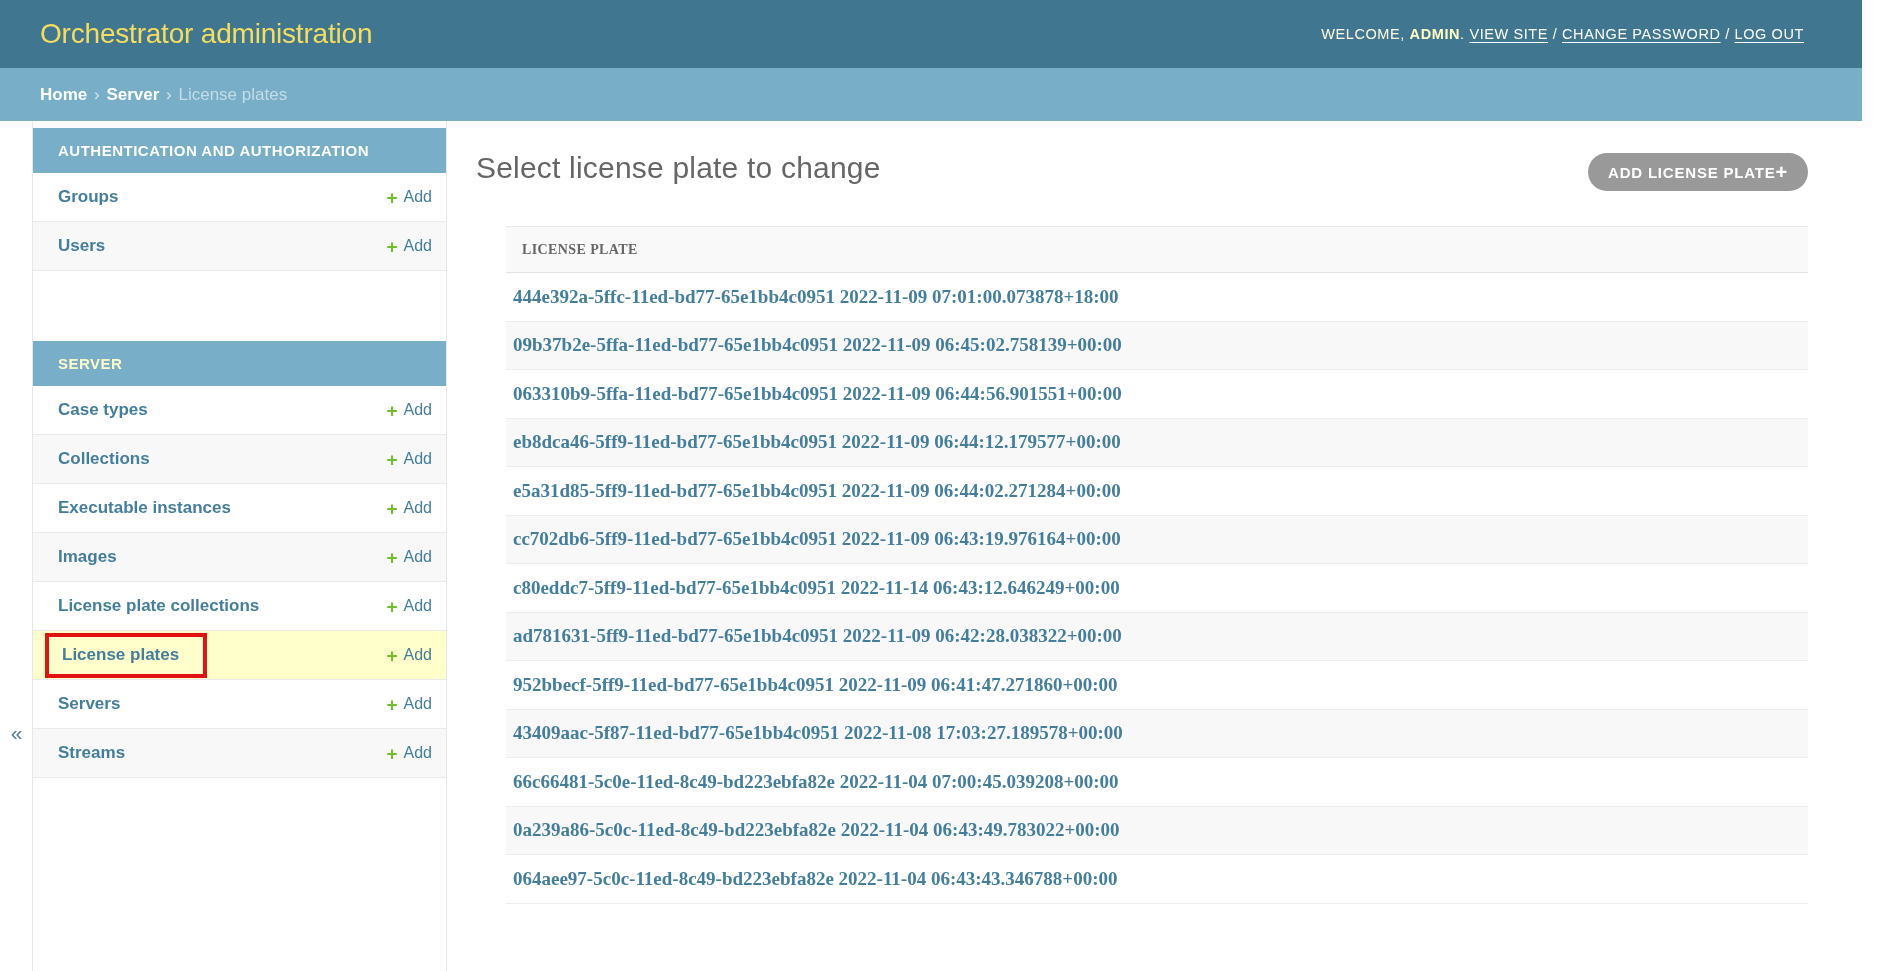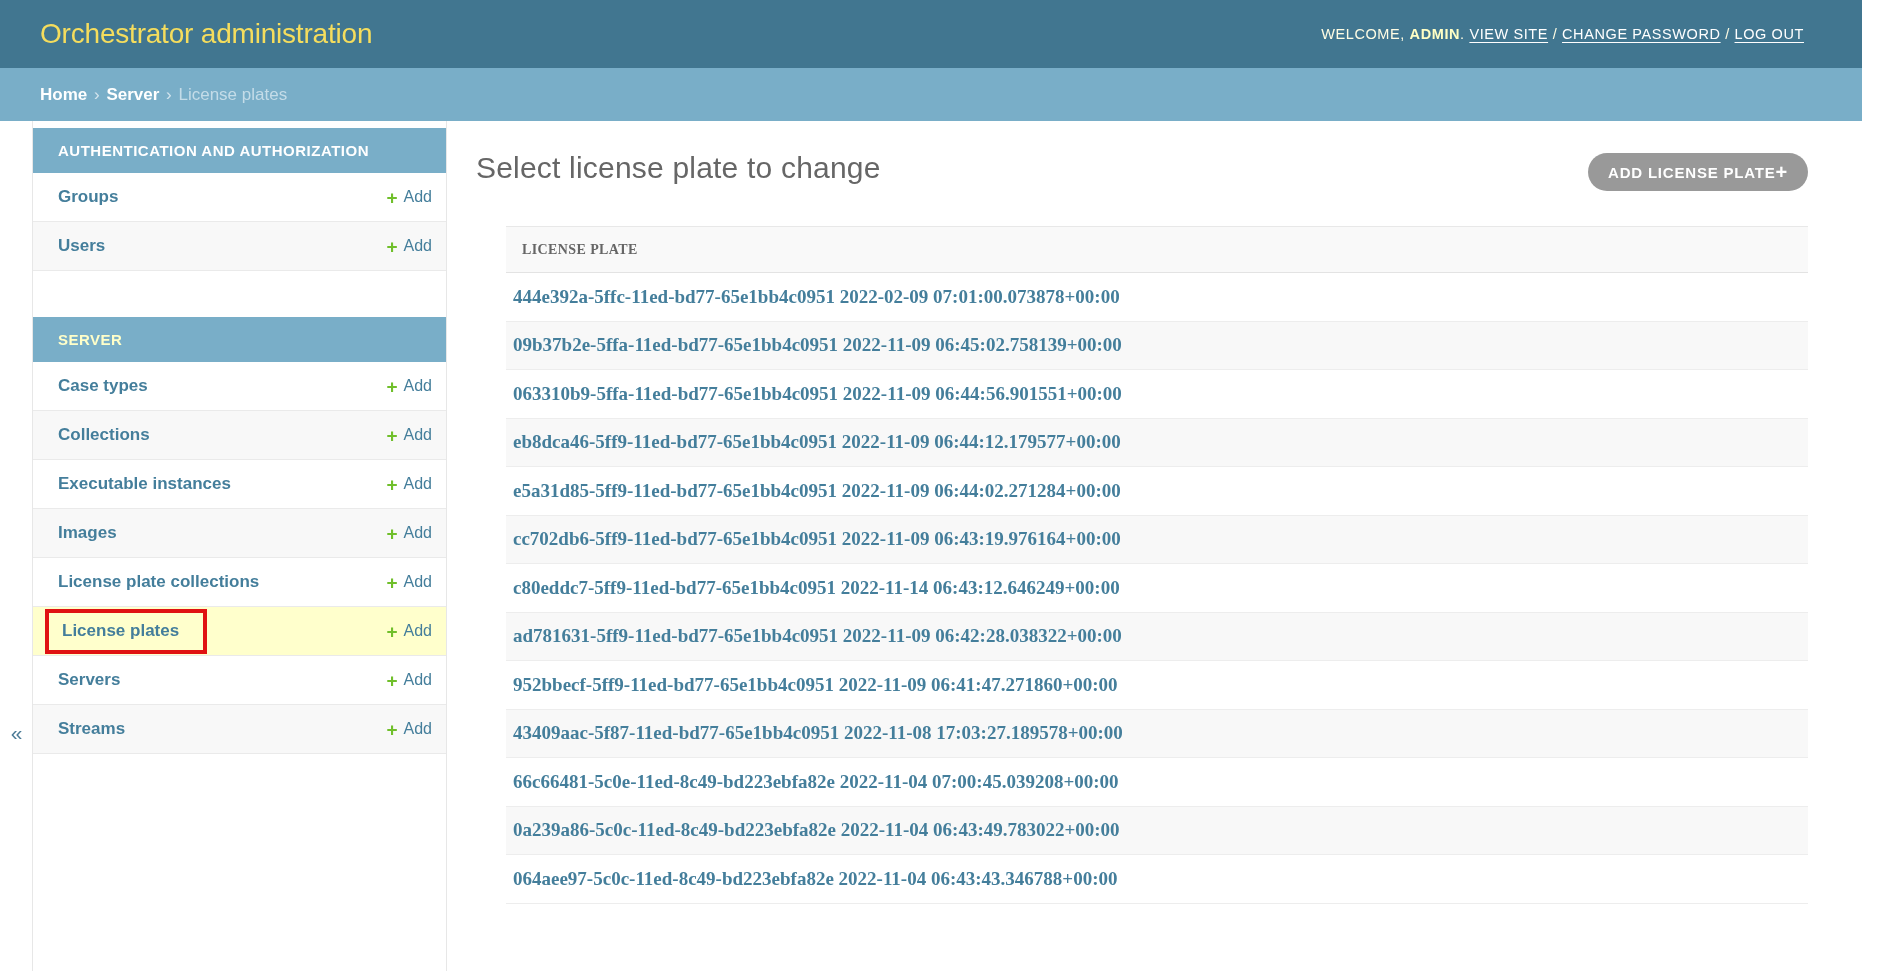--- a/index.html
+++ b/index.html
@@ -53,21 +53,21 @@
     color: #4a7a96; font-size: 21px; font-weight: 400; cursor: pointer;
     font-family: "Liberation Sans", sans-serif;
   }
 
   
   .nav-sidebar {
     width: 414px; flex: 0 0 414px;
     border-right: 1px solid #e7e7e7; background: #fff;
     padding-top: 7px;
   }
-  .module { margin-bottom: 46px; }
+  .module { margin-bottom: 70px; }
   .module .caption {
     height: 45px; background: #79aec8; color: #ffffff;
     font-size: 15px; font-weight: 700; letter-spacing: 0.5px;
     display: flex; align-items: center; padding-left: 25px;
   }
   .module.current-app .caption { color: #ffffc9; }
   .model-row {
     height: 49px; display: flex; align-items: center; justify-content: space-between;
     padding: 0 14px 0 25px; border-bottom: 1px solid #eaeaea; background: #fff;
   }
@@ -250,21 +250,21 @@
       </div>
 
       <table class="results">
         <thead>
           <tr>
             <th>LICENSE PLATE</th>
           </tr>
         </thead>
         <tbody>
           <tr>
-              <td><a class="row-link">444e392a-5ffc-11ed-bd77-65e1bb4c0951 2022-02-09 07:01:00.073878+00:00</a></td>
+              <td><a class="row-link">444e392a-5ffc-11ed-bd77-65e1bb4c0951 2022-11-09 07:01:00.073878+18:00</a></td>
             </tr>
           <tr>
               <td><a class="row-link">09b37b2e-5ffa-11ed-bd77-65e1bb4c0951 2022-11-09 06:45:02.758139+00:00</a></td>
             </tr>
           <tr>
               <td><a class="row-link">063310b9-5ffa-11ed-bd77-65e1bb4c0951 2022-11-09 06:44:56.901551+00:00</a></td>
             </tr>
           <tr>
               <td><a class="row-link">eb8dca46-5ff9-11ed-bd77-65e1bb4c0951 2022-11-09 06:44:12.179577+00:00</a></td>
             </tr>

